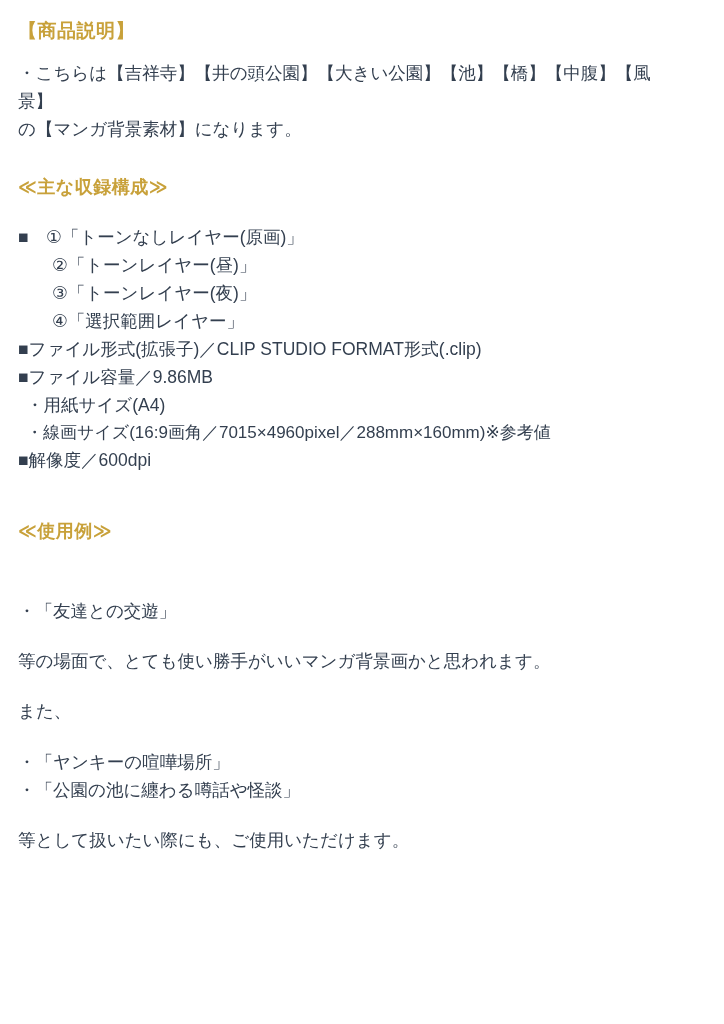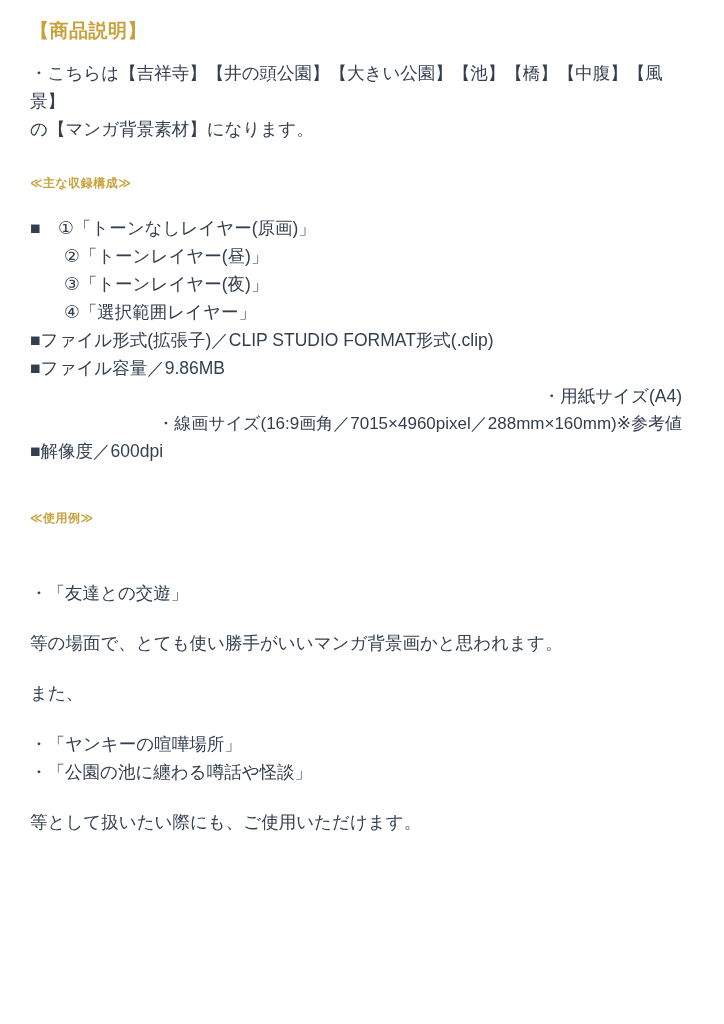--- a/index.html
+++ b/index.html
@@ -12,53 +12,52 @@
     height: 1024px;
     font-family: "Liberation Sans", "DejaVu Sans", sans-serif;
     color: #333f4f;
     overflow: hidden;
   }
   .page {
     box-sizing: border-box;
     width: 684px;
     height: 1024px;
     padding: 18px 14px 0 18px;
-    margin-left: 12px;
   }
   .heading {
     color: #c8a13a;
     font-weight: bold;
     font-size: 19px;
     letter-spacing: 0.5px;
     margin: 0 0 14px 0;
     line-height: 1.4;
   }
   .subheading {
     color: #c8a13a;
     font-weight: bold;
-    font-size: 12px;
+    font-size: 18px;
     letter-spacing: 0.5px;
     margin: 0;
     line-height: 1.5;
   }
   .body-line {
     font-size: 17.5px;
     line-height: 1.62;
     margin: 0;
     color: #333f4f;
     white-space: pre-wrap;
   }
   .para {
     margin: 0 0 0 0;
   }
   .spacer-lg { height: 30px; }
   .spacer-md { height: 22px; }
   .spacer-sm { height: 14px; }
   .indent-1 { padding-left: 34px; }
-  .indent-2 { padding-left: 8px; text-align: right; }
+  .indent-2 { padding-left: 8px; }
   .list-block .body-line { line-height: 1.6; }
   .smallnum { font-size: 17px; }
 </style>
 </head>
 <body>
 
 <div class="page">
 
   <div class="heading">【商品説明】</div>
 

